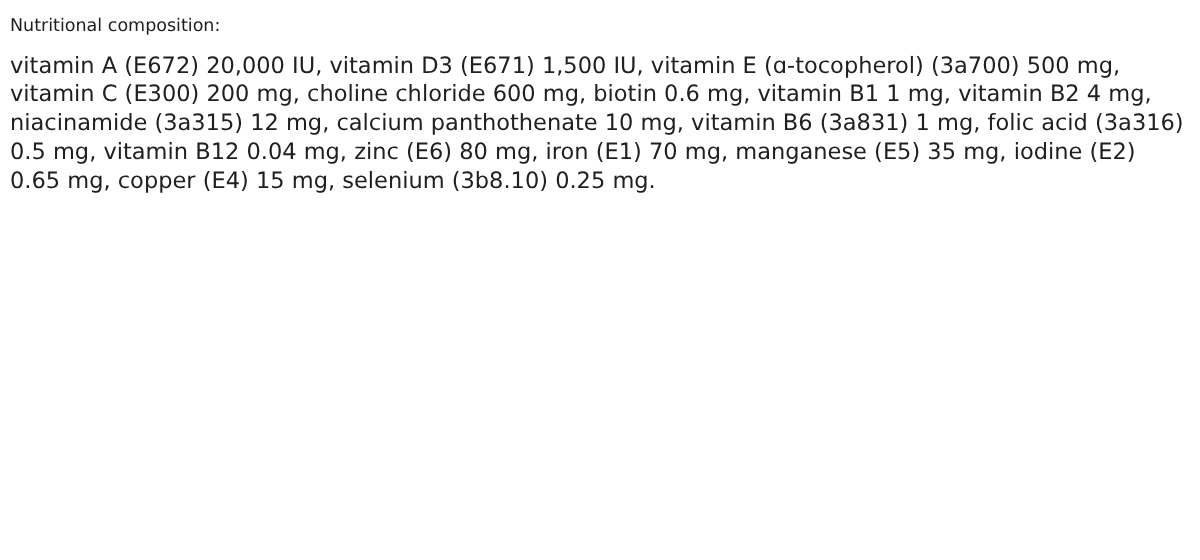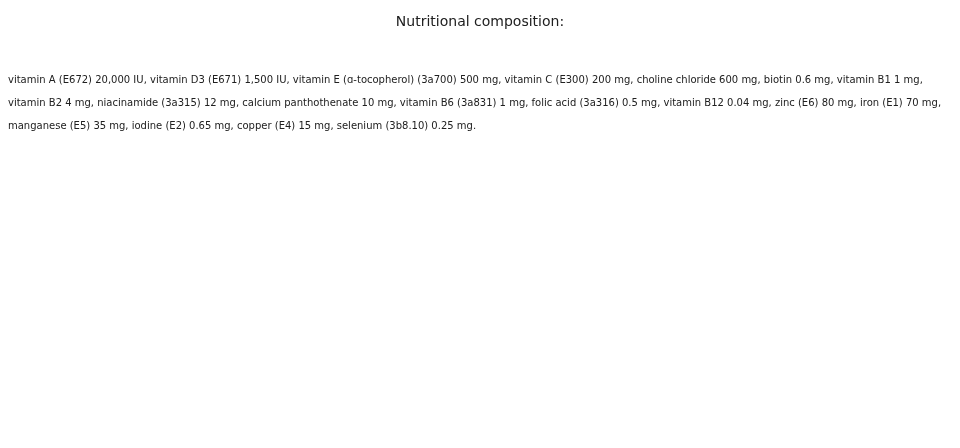--- a/index.html
+++ b/index.html
@@ -13,29 +13,28 @@
   }
   .doc {
     width: 960px;
     height: 448px;
     box-sizing: border-box;
     padding: 10px 8px;
     overflow: hidden;
     background: #ffffff;
   }
   .doc-title {
-    margin: 0 0 35px 0;
+    margin: 0 0 8px 0;
     font-size: 14px;
     line-height: 23px;
     font-weight: normal;
-    text-align: center;
   }
   .doc-paragraph {
     margin: 0;
-    font-size: 10px;
+    font-size: 18px;
     line-height: 23px;
     max-width: 944px;
   }
 </style>
 </head>
 <body>
 
 <div class="doc">
   <p class="doc-title">Nutritional composition:</p>
   <p class="doc-paragraph">vitamin A (E672) 20,000 IU, vitamin D3 (E671) 1,500 IU, vitamin E (ɑ-tocopherol) (3a700) 500 mg, vitamin C (E300) 200 mg, choline chloride 600 mg, biotin 0.6 mg, vitamin B1 1 mg, vitamin B2 4 mg, niacinamide (3a315) 12 mg, calcium panthothenate 10 mg, vitamin B6 (3a831) 1 mg, folic acid (3a316) 0.5 mg, vitamin B12 0.04 mg, zinc (E6) 80 mg, iron (E1) 70 mg, manganese (E5) 35 mg, iodine (E2) 0.65 mg, copper (E4) 15 mg, selenium (3b8.10) 0.25 mg.</p>

